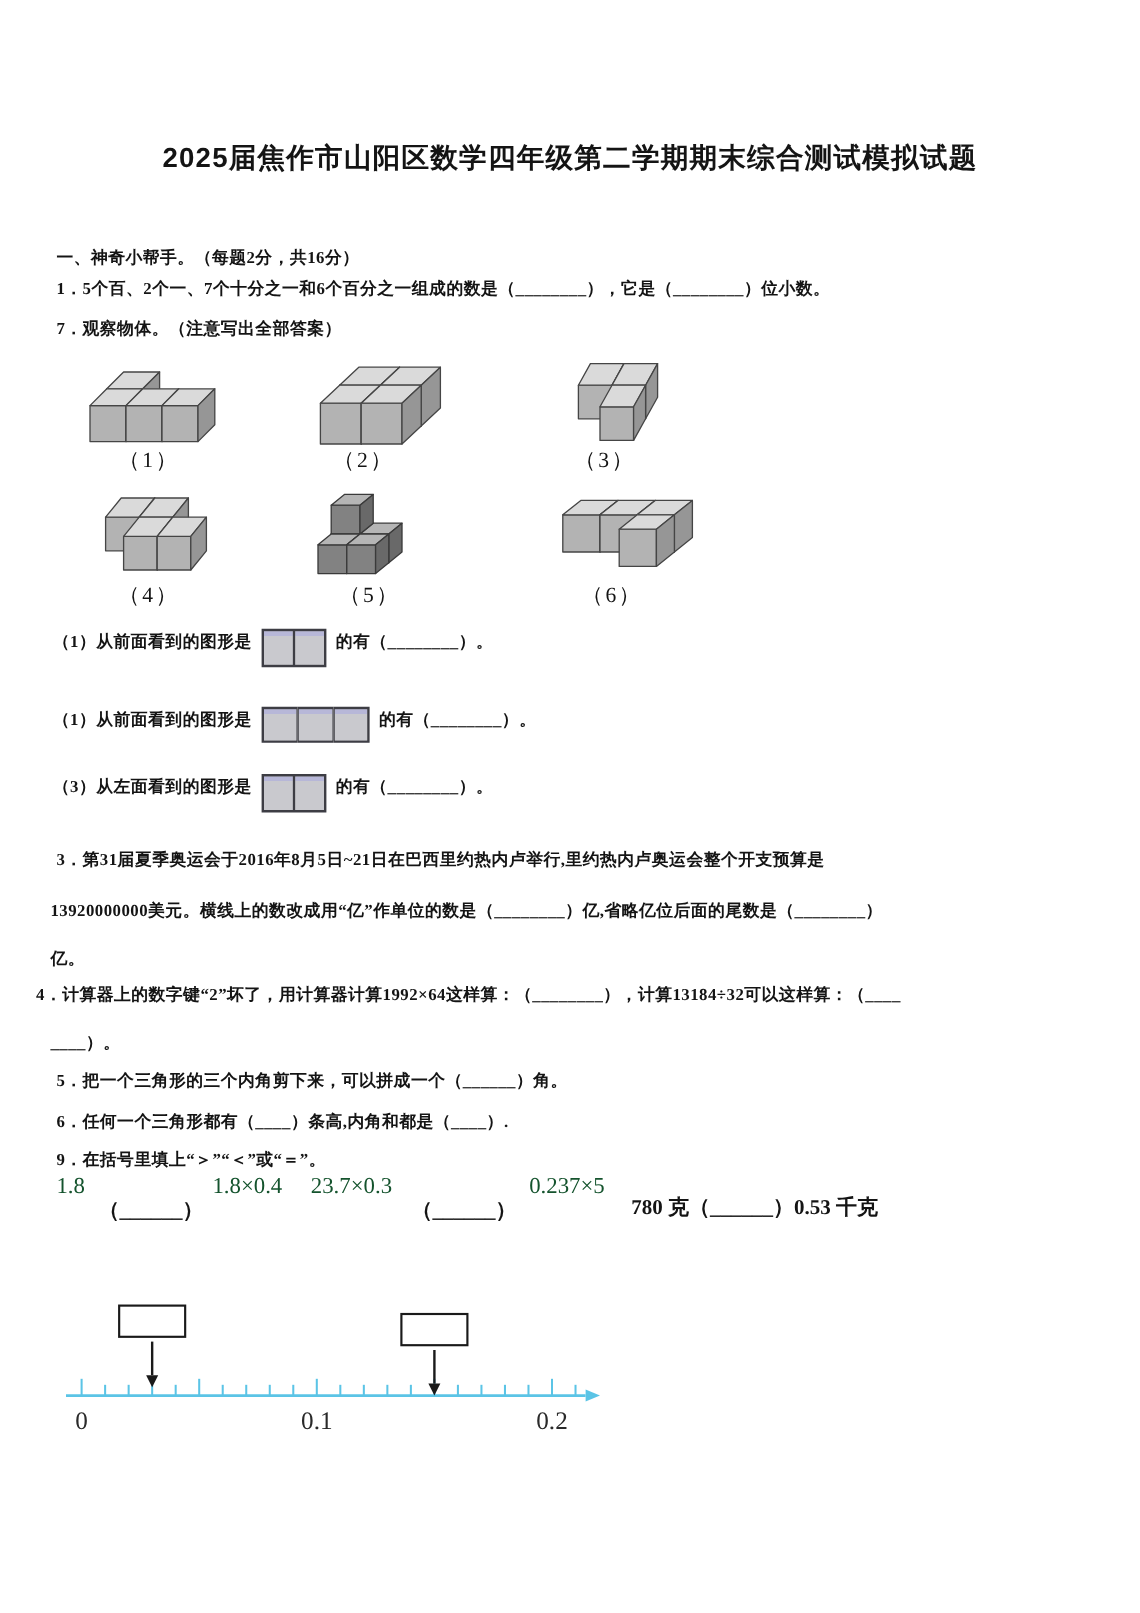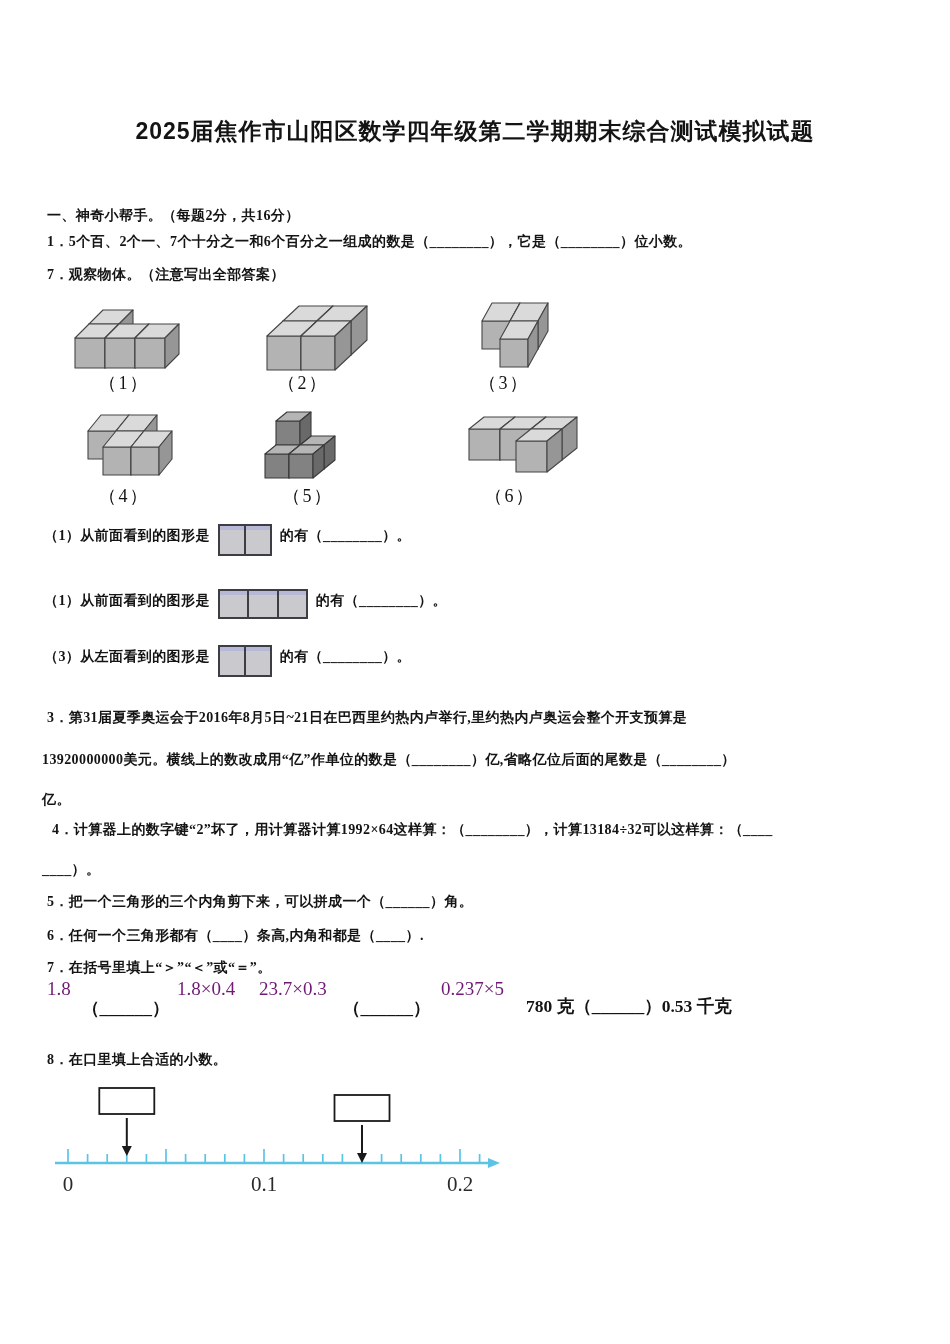--- a/index.html
+++ b/index.html
@@ -11,21 +11,21 @@
            font-family: "Liberation Sans", "DejaVu Sans", sans-serif;
            font-size: 23px; font-weight: 700; letter-spacing: 1px; }
   .tline { font-size: 14px; font-weight: 700; letter-spacing: 0.4px; line-height: 24px; }
   .subrow { display: inline-flex; align-items: flex-start; }
   .cells { display: inline-flex; margin: 0 8px; }
   .cell { border: 2px solid #3d3d44; border-left-width: 1px; border-right-width: 1px;
           background: linear-gradient(180deg,#b7b7d8 0 4px,#c9c9ce 4px); }
   .cell:first-child { border-left-width: 2px; }
   .cell:last-child { border-right-width: 2px; }
   .figlabel { width: 64px; text-align: center; font-size: 18px; font-weight: 400; letter-spacing: 2px; }
-  .sexpr { font-size: 19px; font-weight: 400; color: #701a75; font-family: "Liberation Serif", serif; }
+  .sexpr { font-size: 19px; font-weight: 400; color: #14532d; font-family: "Liberation Serif", serif; }
   .q7c { font-size: 17.5px; font-weight: 700; }
   svg { overflow: visible; }
 </style>
 </head>
 <body>
 
 <div class="page">
 
   <div class="abs title">2025届焦作市山阳区数学四年级第二学期期末综合测试模拟试题</div>
 
@@ -148,38 +148,37 @@
         <span class="cell" style="width: 27px; height: 32px;"></span>
         <span class="cell" style="width: 27px; height: 32px;"></span>
       </span>
     <span>的有（________）。</span>
   </div>
 
   <div class="abs tline" style="left:47px;top:706px">3．第31届夏季奥运会于2016年8月5日~21日在巴西里约热内卢举行,里约热内卢奥运会整个开支预算是</div>
   <div class="abs tline" style="left:42px;top:748px">13920000000美元。横线上的数改成用“亿”作单位的数是（________）亿,省略亿位后面的尾数是（________）</div>
   <div class="abs tline" style="left:42px;top:788px">亿。</div>
 
-  <div class="abs tline" style="left:52px;top:818px">4．计算器上的数字键“2”坏了，用计算器计算1992×64这样算：（________），计算13184÷32可以这样算：（____</div>
+  <div class="abs tline" style="left:30px;top:818px">4．计算器上的数字键“2”坏了，用计算器计算1992×64这样算：（________），计算13184÷32可以这样算：（____</div>
   <div class="abs tline" style="left:42px;top:858px">____）。</div>
 
   <div class="abs tline" style="left:47px;top:890px">5．把一个三角形的三个内角剪下来，可以拼成一个（______）角。</div>
   <div class="abs tline" style="left:47px;top:924px">6．任何一个三角形都有（____）条高,内角和都是（____）.</div>
-  <div class="abs tline" style="left:47px;top:956px">7．在括号里填上“＞”“＜”或“＝”。</div>
+  <div class="abs tline" style="left:47px;top:956px">9．在括号里填上“＞”“＜”或“＝”。</div>
 
   <div class="abs" style="left:40px;top:978px;width:870px;height:46px">
     <span class="abs sexpr" style="left:7px;top:0">1.8</span>
     <span class="abs q7c" style="left:42px;top:18px">（______）</span>
     <span class="abs sexpr" style="left:137px;top:0">1.8×0.4</span>
     <span class="abs sexpr" style="left:219px;top:0">23.7×0.3</span>
     <span class="abs q7c" style="left:303px;top:18px">（______）</span>
     <span class="abs sexpr" style="left:401px;top:0">0.237×5</span>
     <span class="abs q7c" style="left:486px;top:16px">780 克（______）0.53 千克</span>
   </div>
 
-  <div class="abs tline" style="left:47px;top:1048px">8．在口里填上合适的小数。</div>
 
   <svg class="abs" style="left:40px;top:1078px" width="500" height="125" id="numberline-svg">
       <line x1="15" y1="85" x2="448" y2="85" stroke="#5bc4e6" stroke-width="2.4"></line>
       <polygon points="448,80 460,85 448,90" fill="#5bc4e6"></polygon>
       <line x1="28" y1="85" x2="28" y2="71" stroke="#5bc4e6" stroke-width="1.7"></line>
       <line x1="47.6" y1="85" x2="47.6" y2="76" stroke="#5bc4e6" stroke-width="1.7"></line>
       <line x1="67.2" y1="85" x2="67.2" y2="76" stroke="#5bc4e6" stroke-width="1.7"></line>
       <line x1="86.8" y1="85" x2="86.8" y2="76" stroke="#5bc4e6" stroke-width="1.7"></line>
       <line x1="106.4" y1="85" x2="106.4" y2="76" stroke="#5bc4e6" stroke-width="1.7"></line>
       <line x1="126" y1="85" x2="126" y2="71" stroke="#5bc4e6" stroke-width="1.7"></line>

